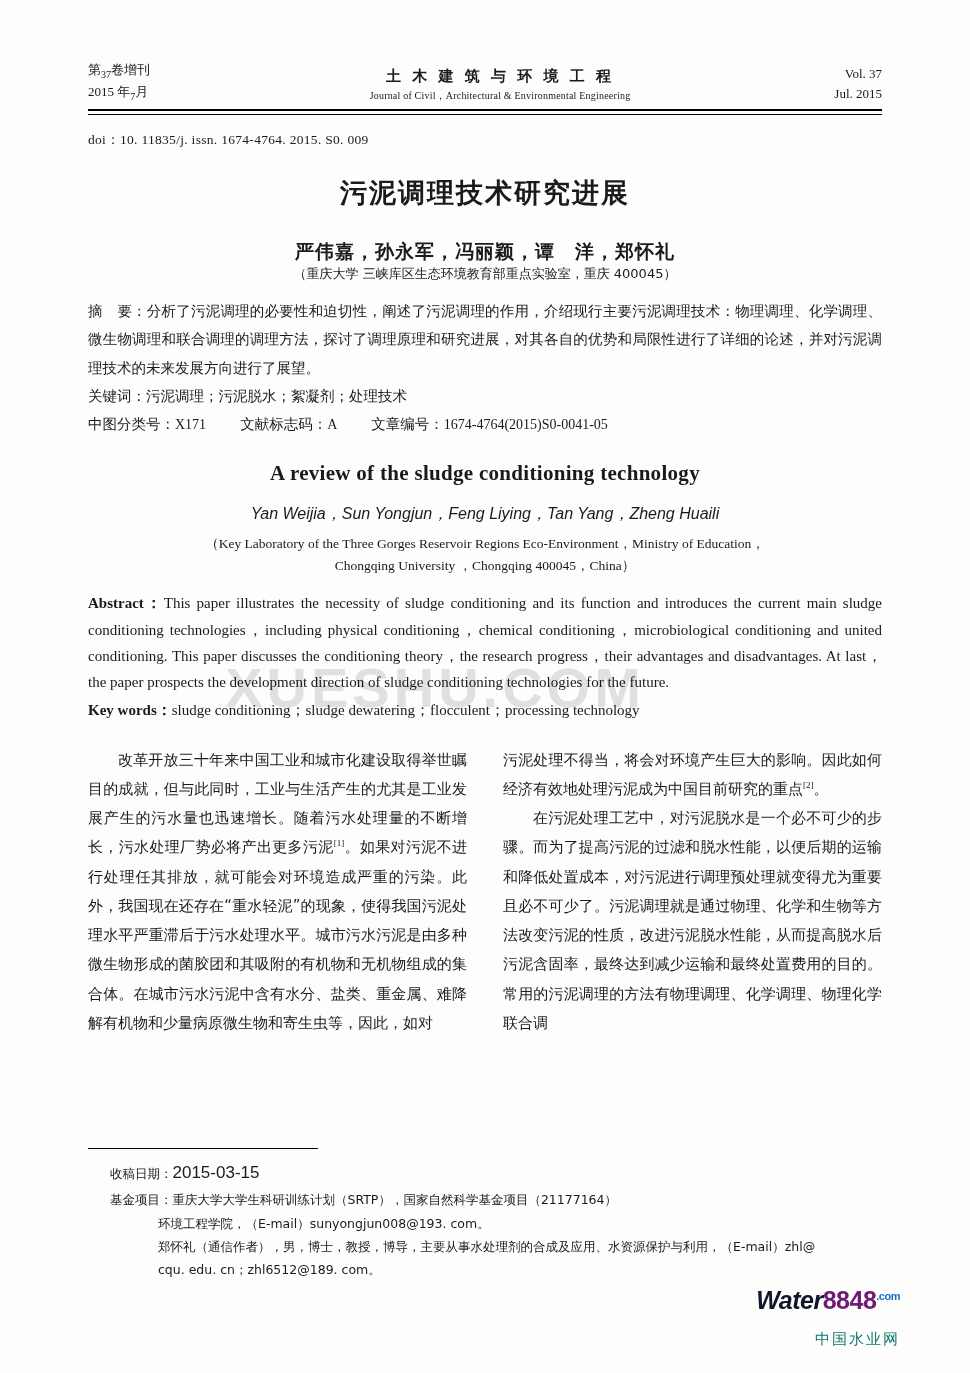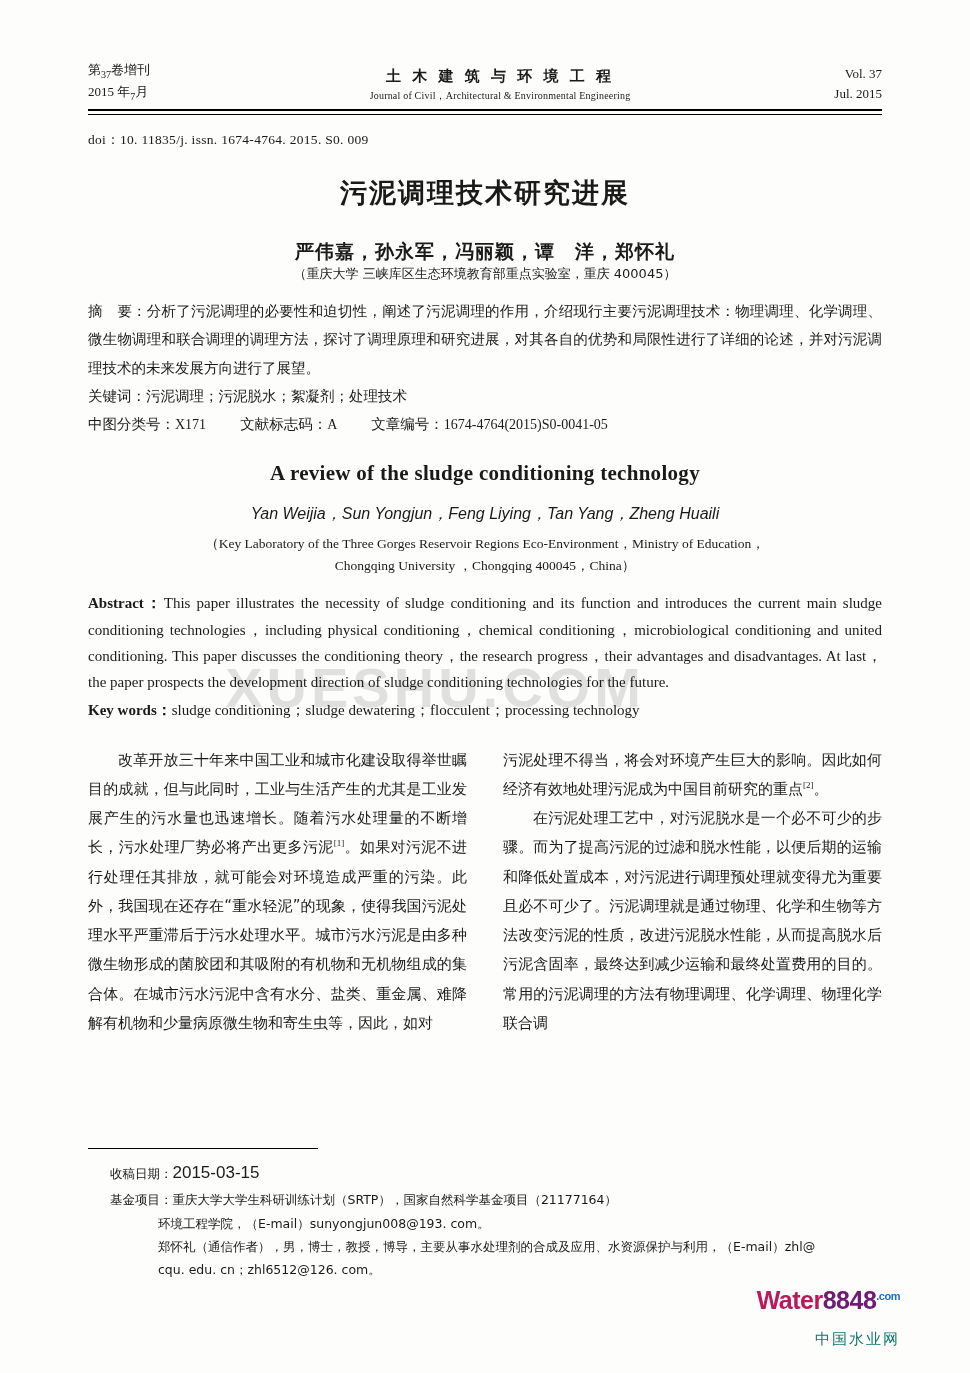--- a/index.html
+++ b/index.html
@@ -217,21 +217,21 @@
     right: 70px;
     bottom: 24px;
     text-align: right;
   }
   .logo .l1 {
     font-family: "Liberation Sans", sans-serif;
     font-weight: bold;
     font-size: 25px;
     letter-spacing: -0.5px;
   }
-  .logo .l1 .w { color: #be185d; }
+  .logo .l1 .w { color: #0f172a; font-style: italic; }
   .logo .l1 .n { color: #701a75; }
   .logo .l1 .com { color: #1a6fc4; font-size: 11px; vertical-align: super; }
   .logo .l2 {
     font-family: "DejaVu Sans", sans-serif;
     font-size: 15px;
     color: #0f766e;
     letter-spacing: 2px;
     margin-top: 15px;
     text-align: right;
   }
@@ -315,21 +315,21 @@
     <p class="fn">
       <span>基金项目：</span><span>重庆大学大学生科研训练计划（SRTP），国家自然科学基金项目（21177164）</span>
     </p>
     <p class="fn fn-ind">
       <span>环境工程学院，（E-mail）sunyongjun008@193. com。</span>
     </p>
     <p class="fn fn-ind">
       <span>郑怀礼（通信作者），男，博士，教授，博导，主要从事水处理剂的合成及应用、水资源保护与利用，（E-mail）zhl@</span>
     </p>
     <p class="fn fn-ind">
-      <span>cqu. edu. cn；zhl6512@126. com。</span>
+      <span>cqu. edu. cn；zhl6512@189. com。</span>
     </p>
   </div>
 
   <div class="logo">
     <div class="l1">
       <span class="w">Water</span><span class="n">8848</span><span class="com">.com</span>
     </div>
     <div class="l2">中国水业网</div>
   </div>
 

